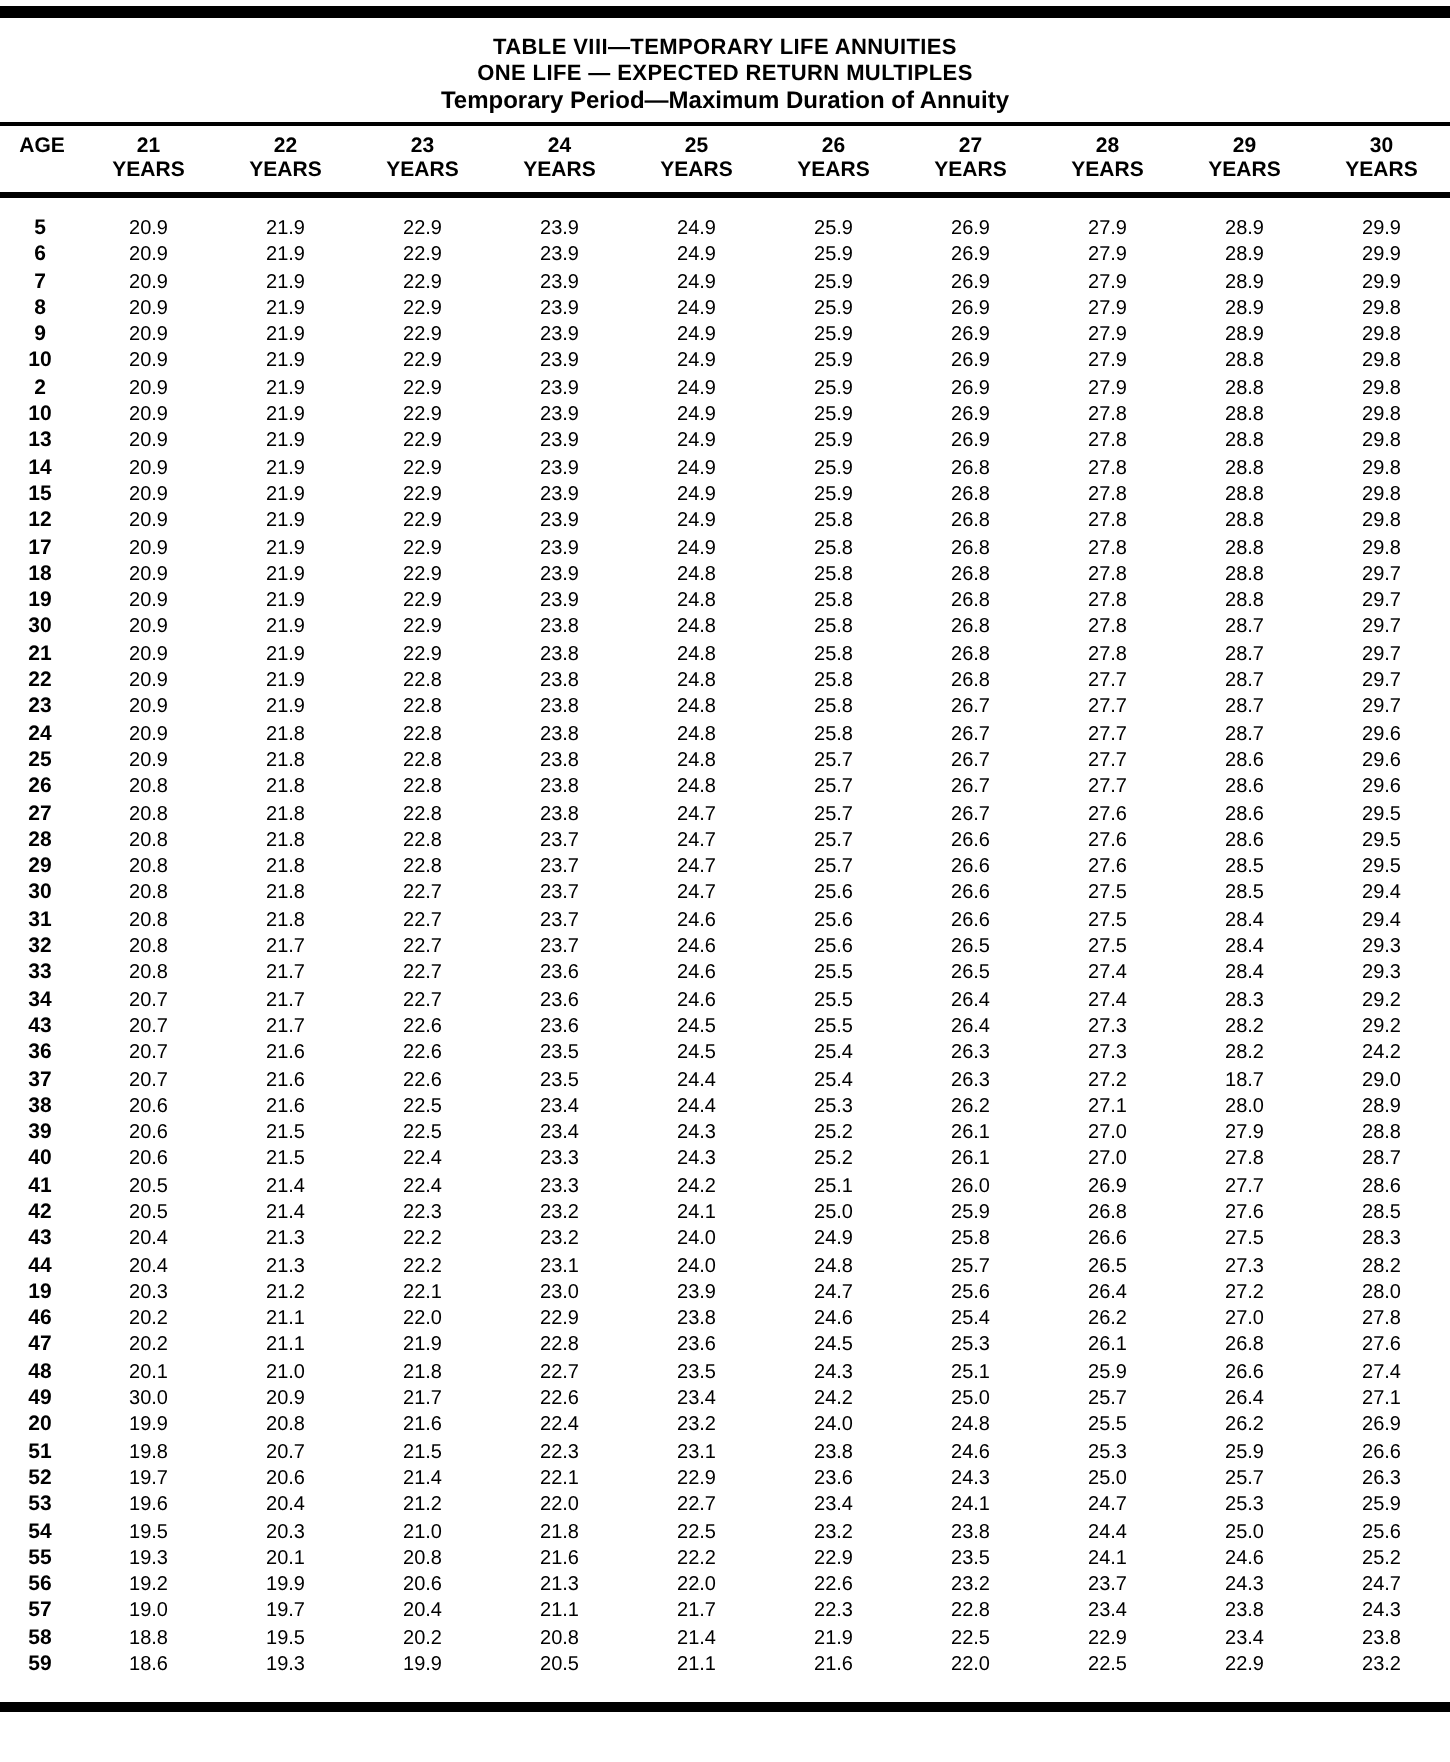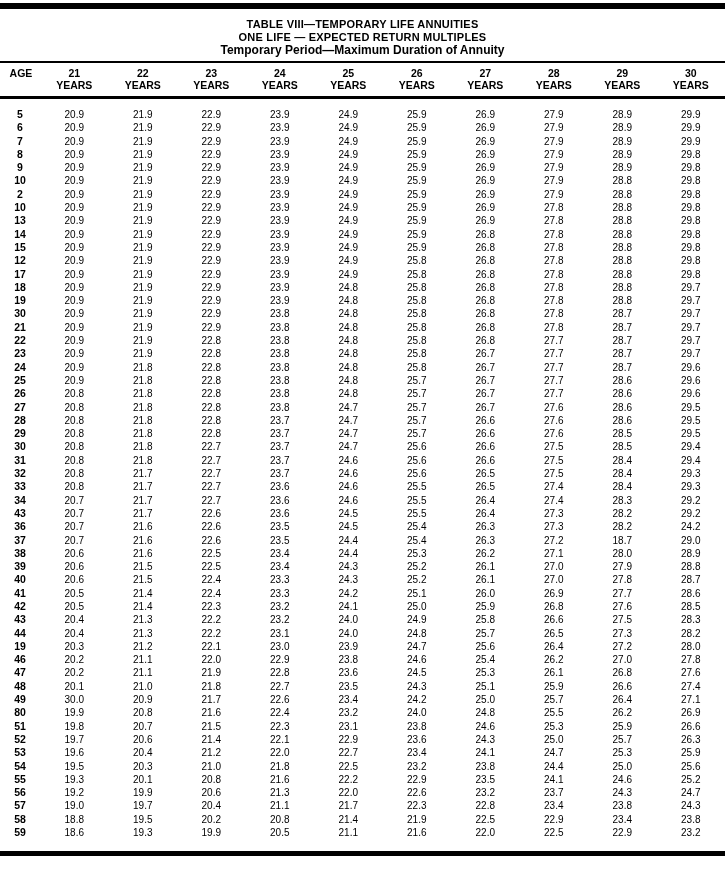--- a/index.html
+++ b/index.html
@@ -679,21 +679,21 @@
         <div class="td">21.7</div>
         <div class="td">22.6</div>
         <div class="td">23.4</div>
         <div class="td">24.2</div>
         <div class="td">25.0</div>
         <div class="td">25.7</div>
         <div class="td">26.4</div>
         <div class="td">27.1</div>
       </div>
       <div class="tr">
-        <div class="td age">80</div>
+        <div class="td age">20</div>
         <div class="td">19.9</div>
         <div class="td">20.8</div>
         <div class="td">21.6</div>
         <div class="td">22.4</div>
         <div class="td">23.2</div>
         <div class="td">24.0</div>
         <div class="td">24.8</div>
         <div class="td">25.5</div>
         <div class="td">26.2</div>
         <div class="td">26.9</div>

